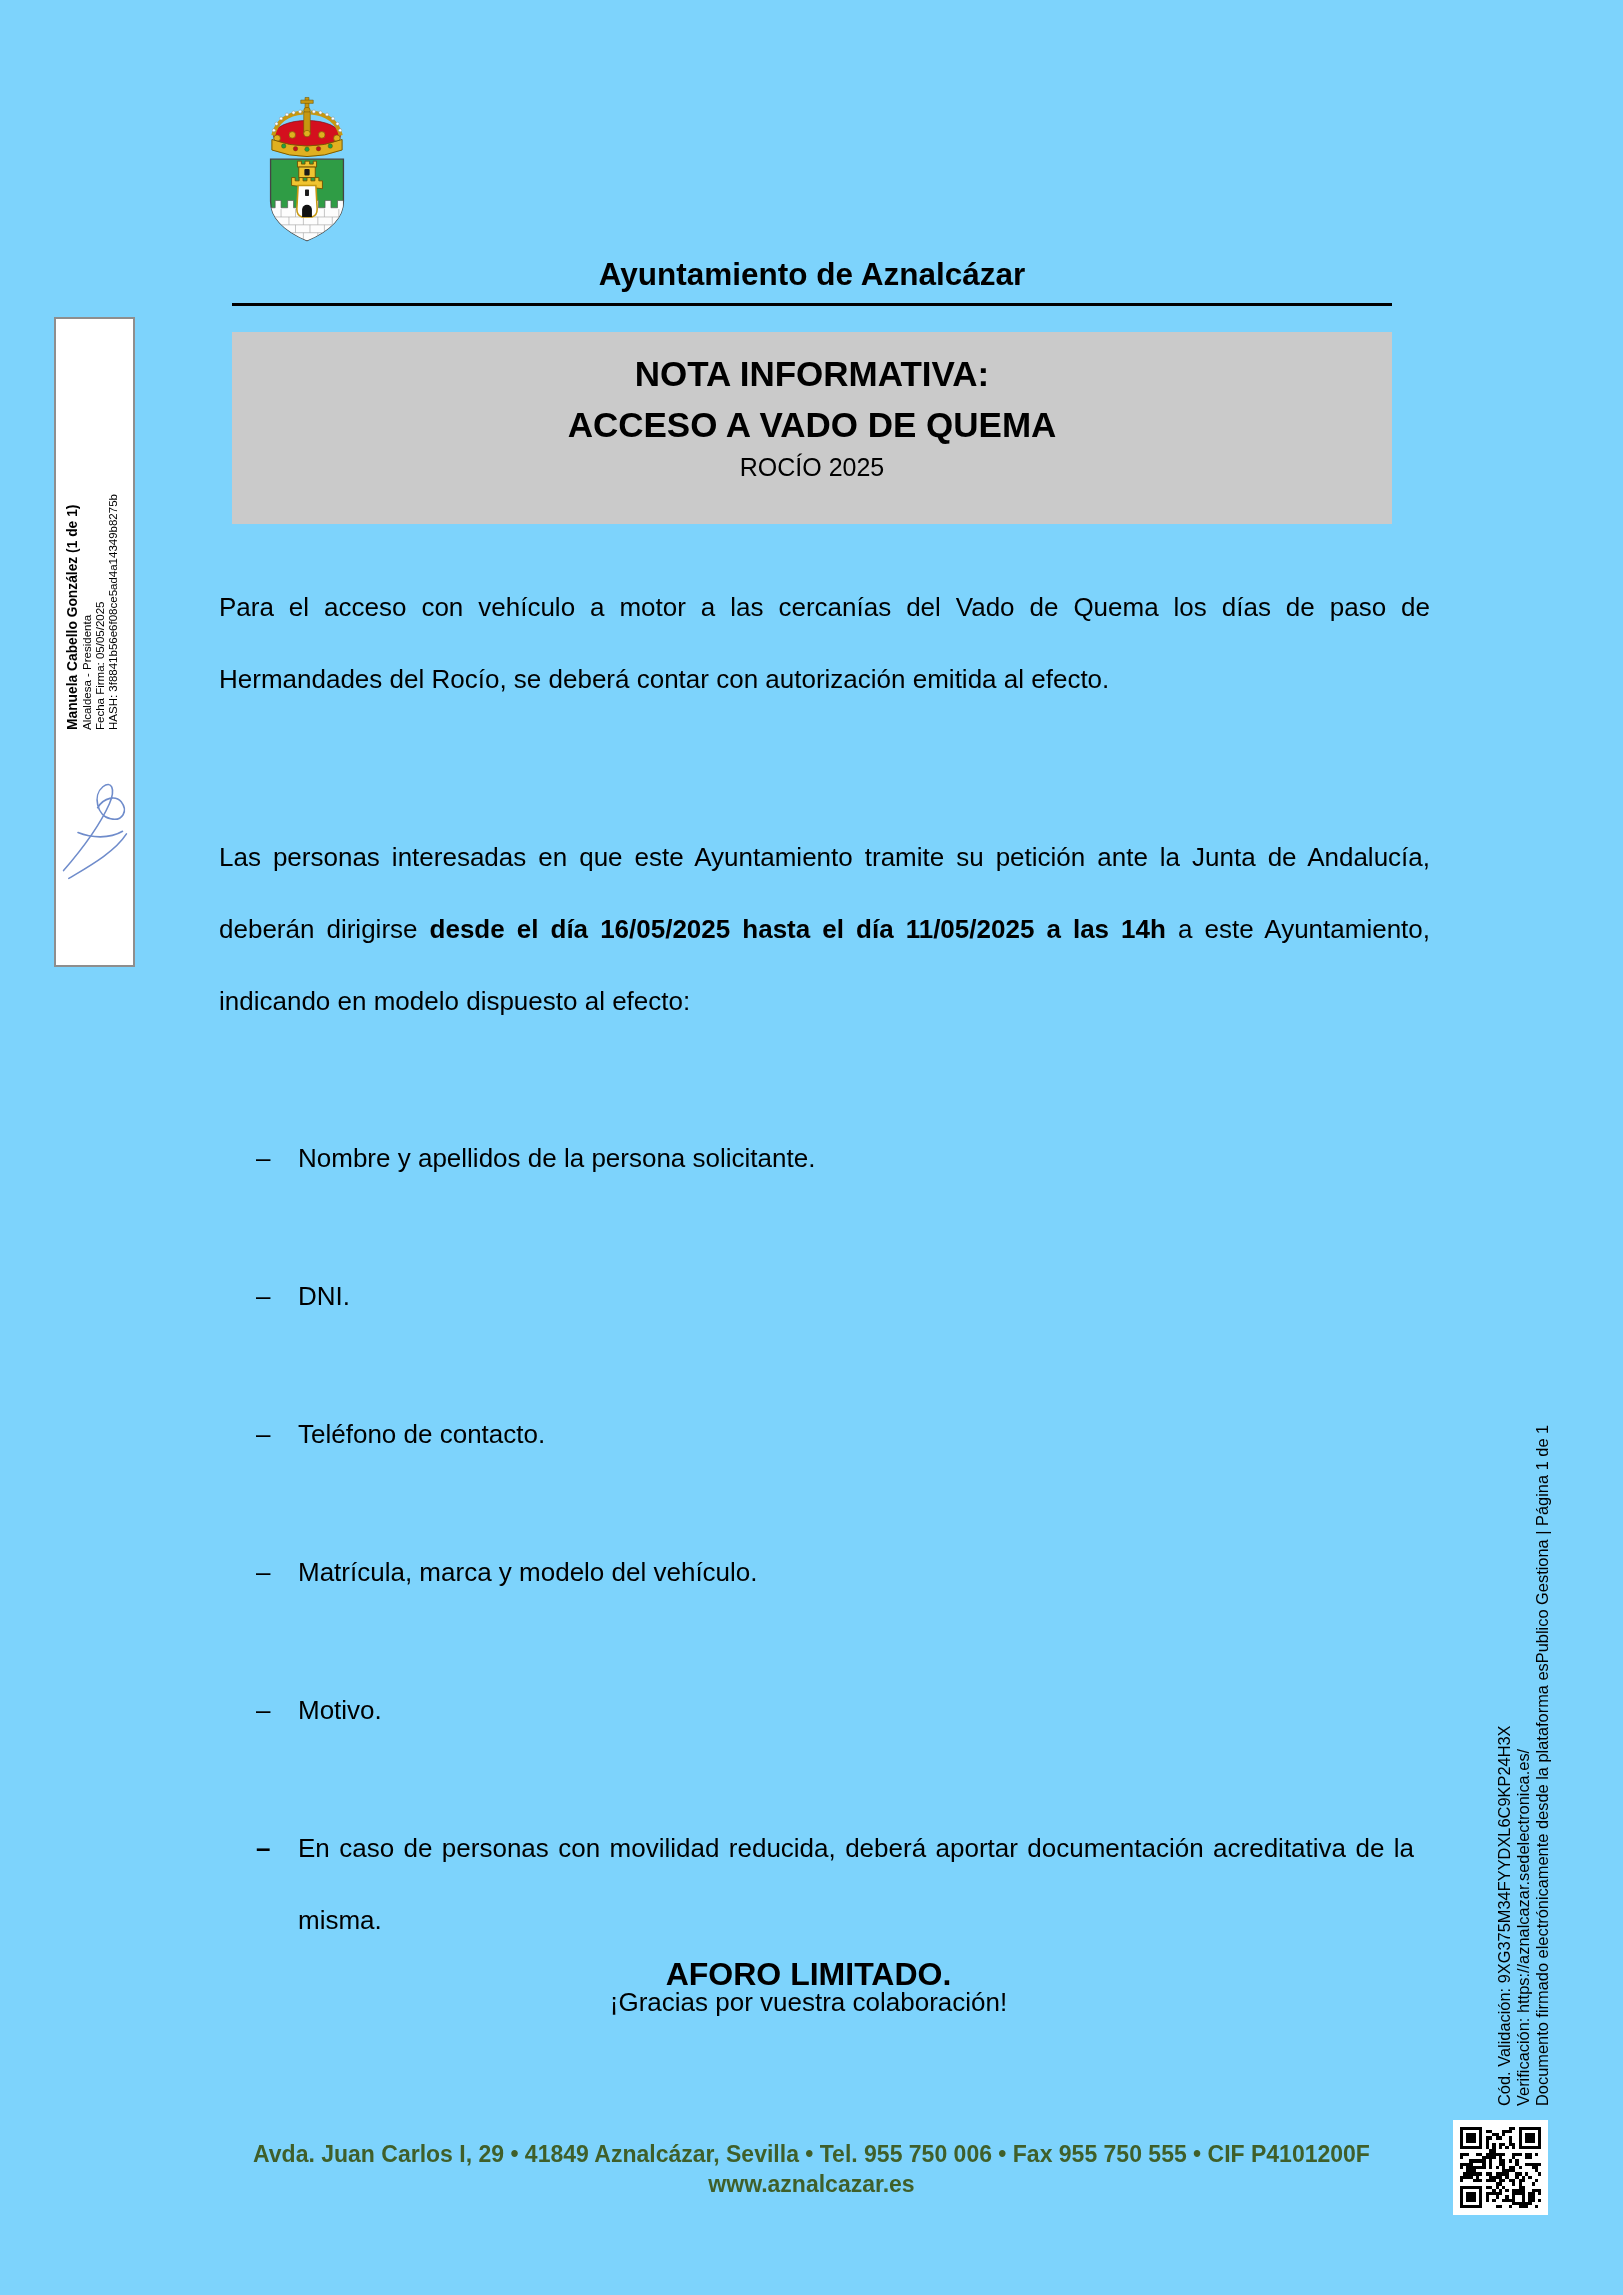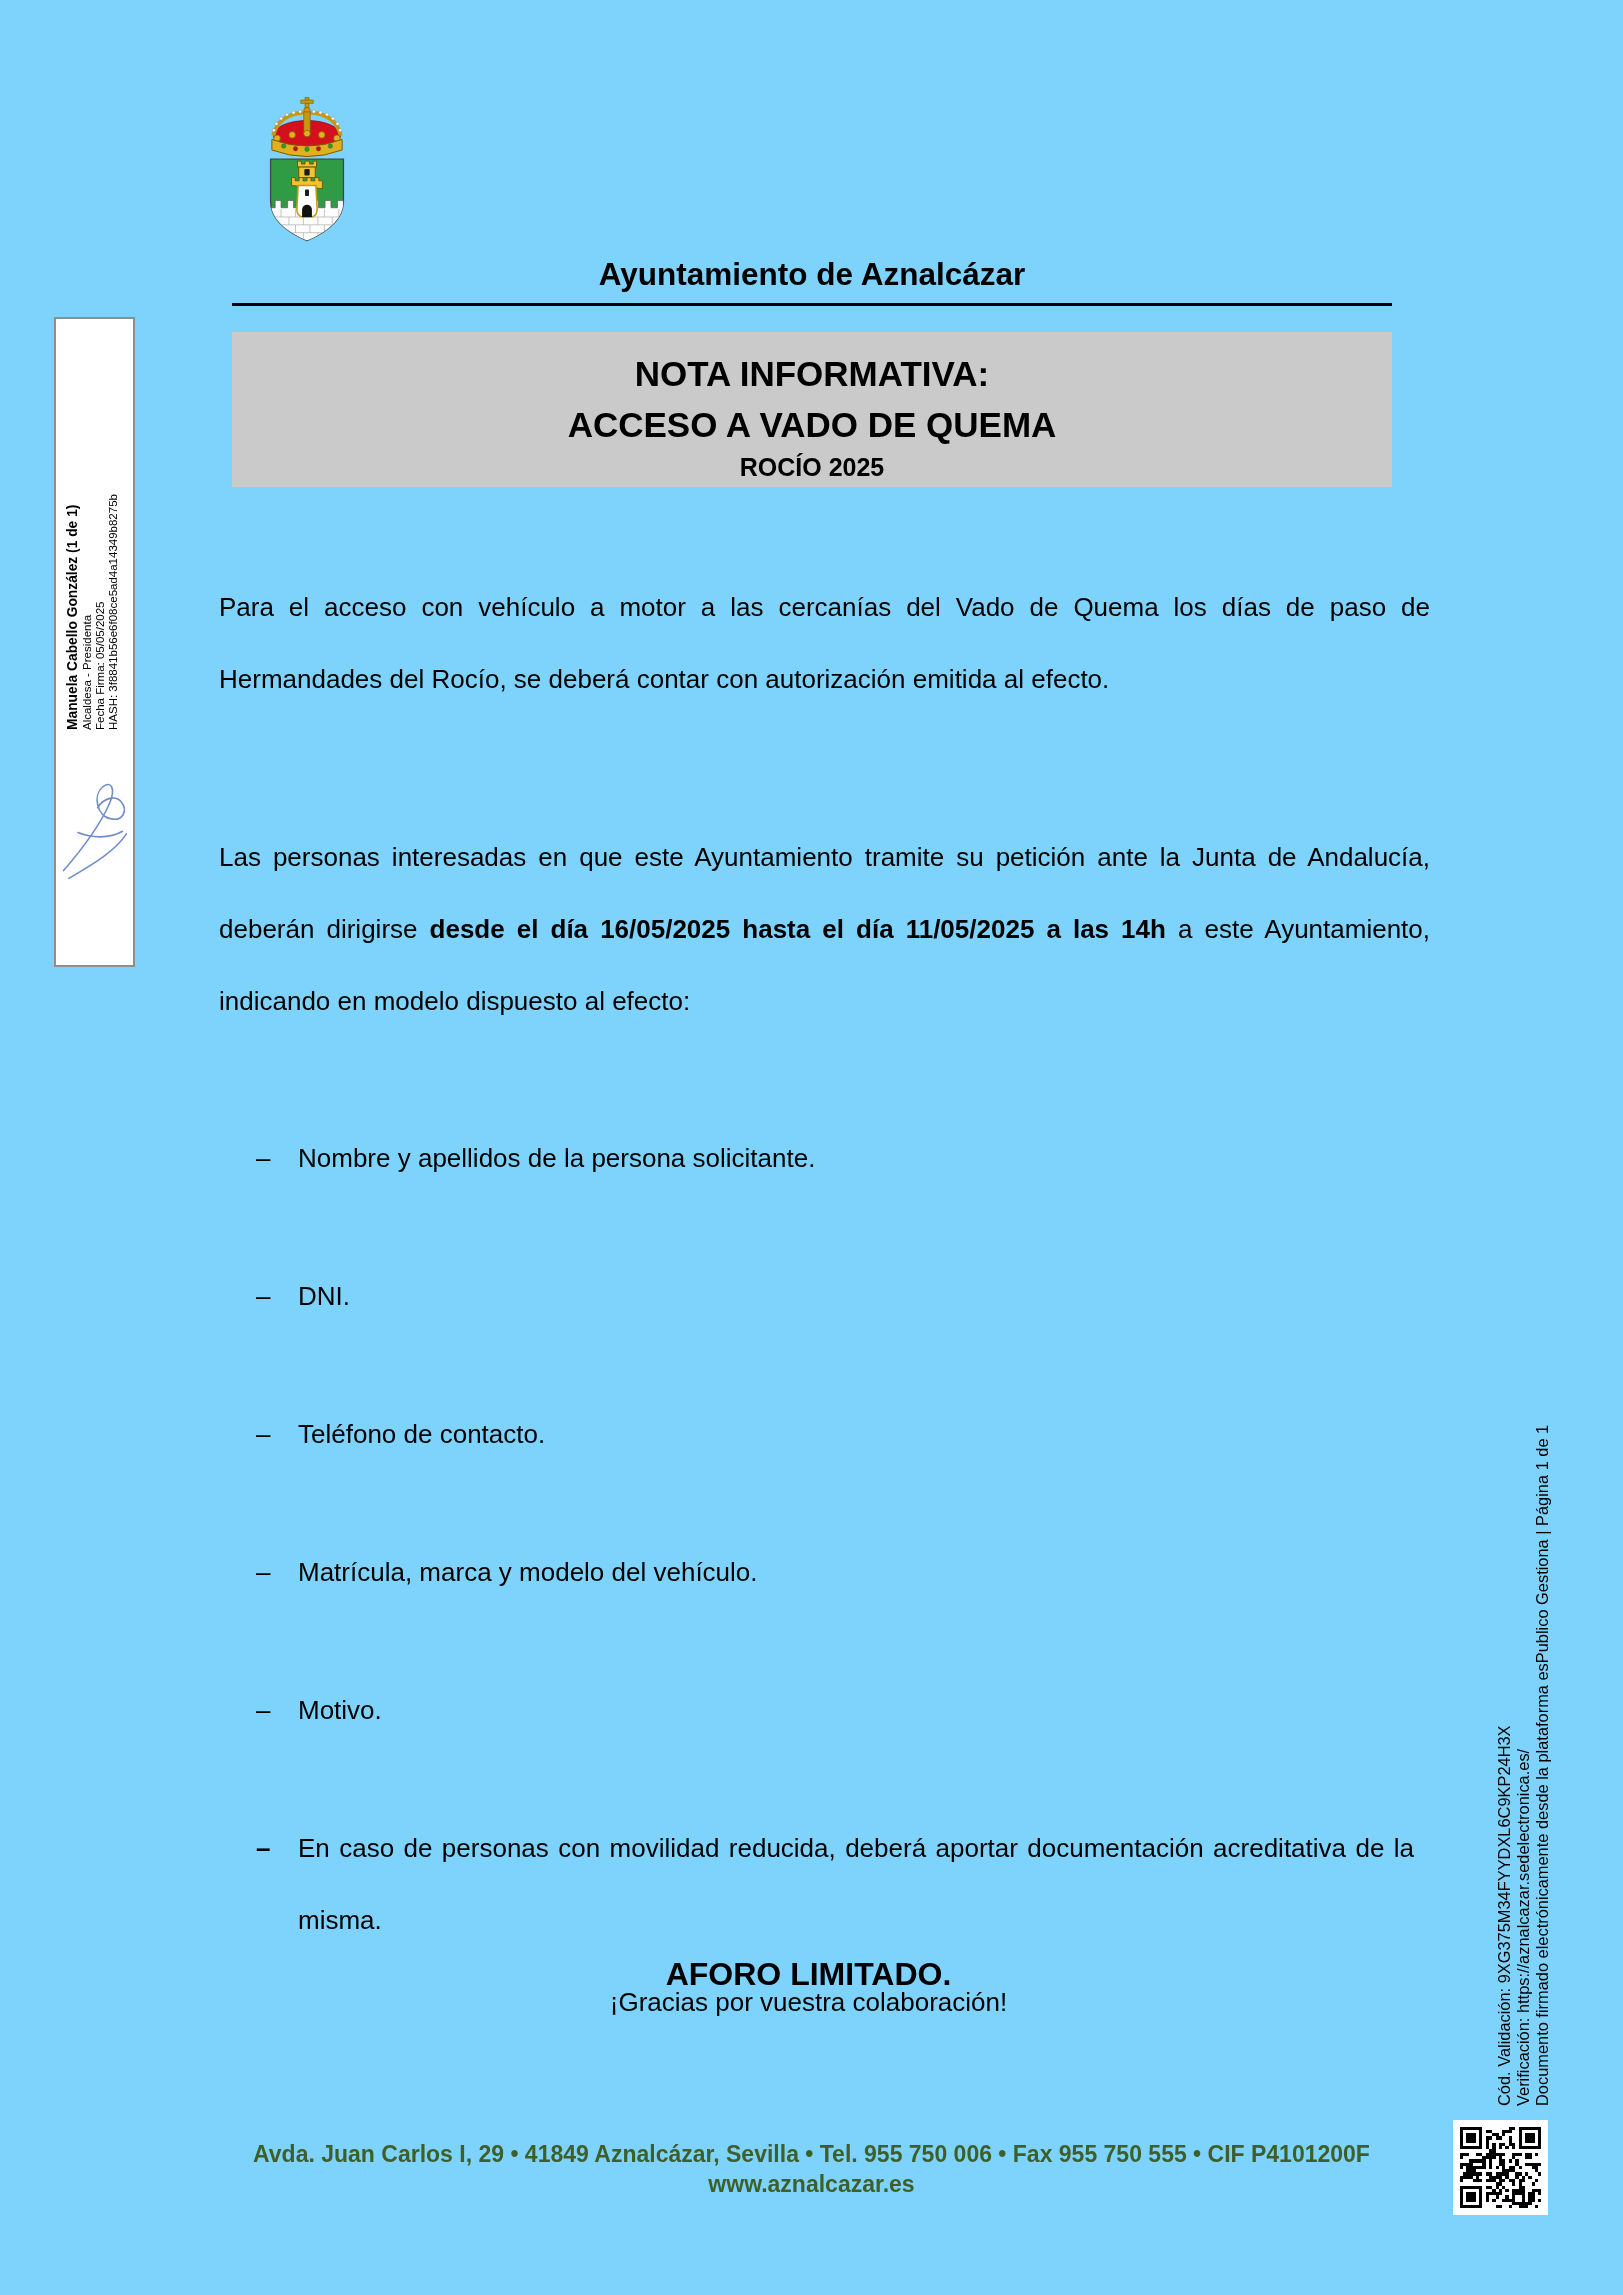--- a/index.html
+++ b/index.html
@@ -8,26 +8,26 @@
     font-family:"Liberation Sans", sans-serif;color:#000;
   }
   
   .emblem{position:absolute;left:264px;top:96px;width:86px;height:150px;}
   .header-title{
     position:absolute;left:232px;top:256px;width:1160px;text-align:center;
     font-size:31.5px;font-weight:bold;letter-spacing:0;
   }
   .header-rule{position:absolute;left:232px;top:303px;width:1160px;height:3.3px;background:#000;}
   .notice-box{
-    position:absolute;left:232px;top:332px;width:1160px;height:155px;
+    position:absolute;left:232px;top:332px;width:1160px;height:192px;
     background:var(--notice-gray,#cacaca);text-align:center;
   }
   .notice-line{font-size:35px;font-weight:bold;line-height:51px;}
   .notice-box .first{padding-top:15.8px;}
-  .notice-sub{font-size:25px;line-height:35px;font-weight:bold;}
+  .notice-sub{font-size:25px;line-height:35px;}
   
   .para{
     position:absolute;left:203px;width:1211px;margin:16px;
     font-size:26px;line-height:72px;text-align:justify;text-align-last:left;
   }
   .para1{top:555px;}
   .para2{top:805px;}
   .bold{font-weight:bold;}
   .bullets{position:absolute;left:203px;top:1122px;width:1211px;}
   .bullet-item{

